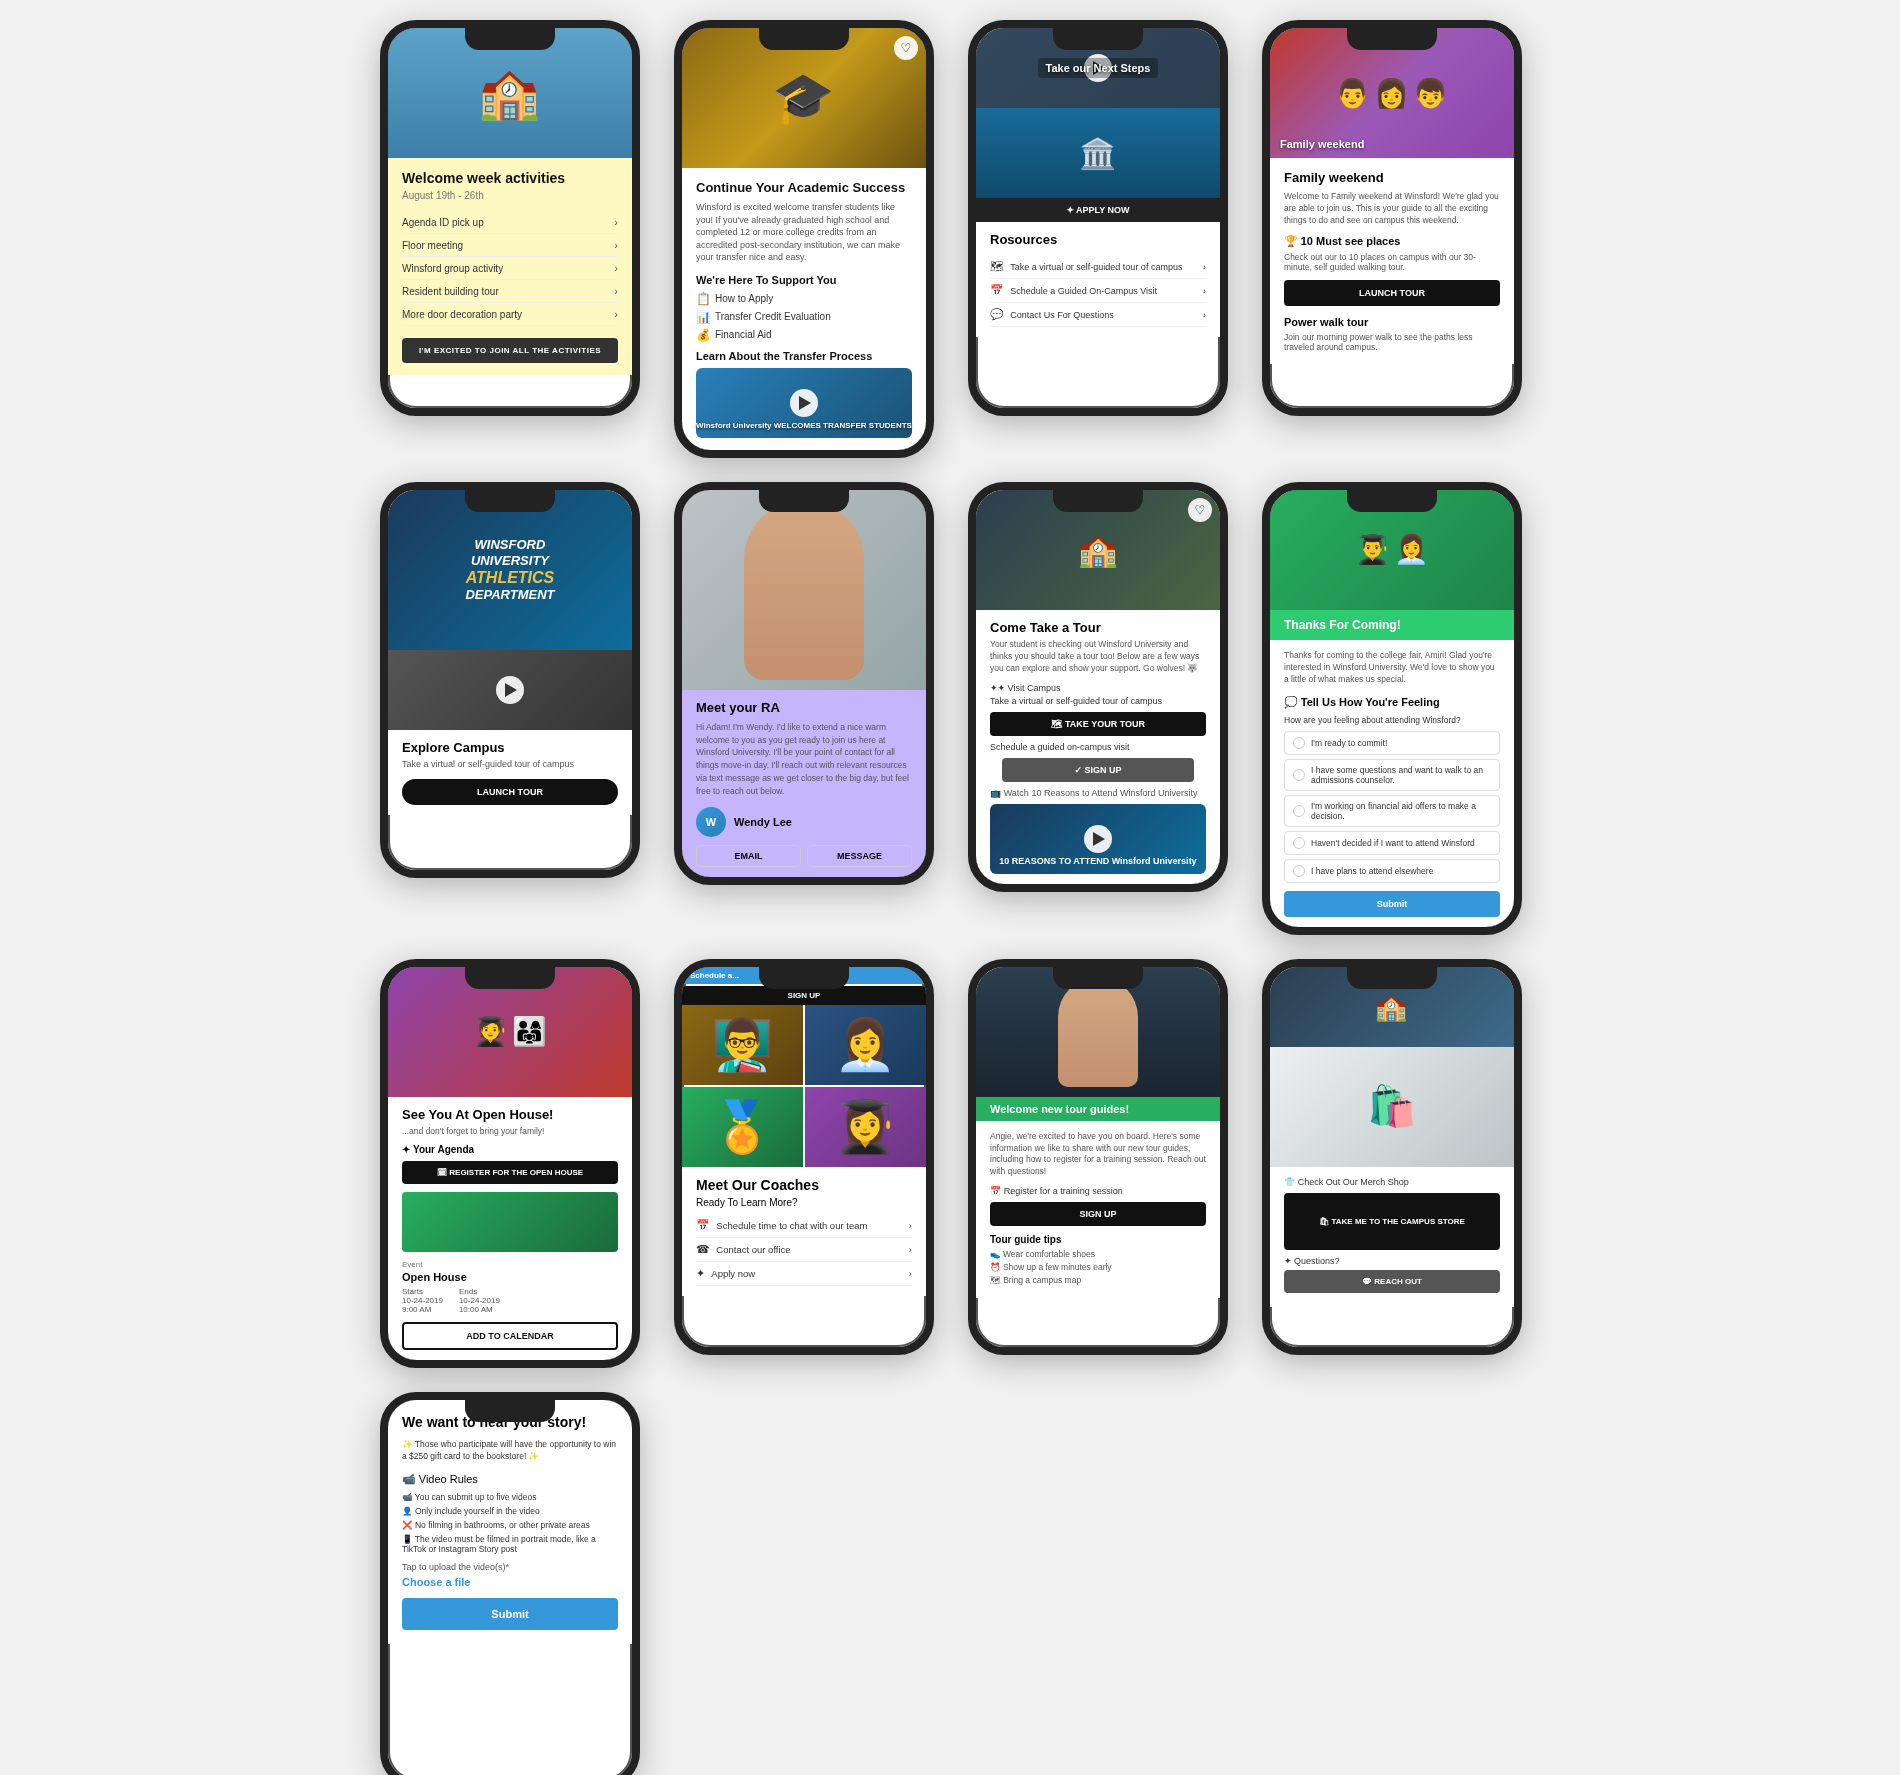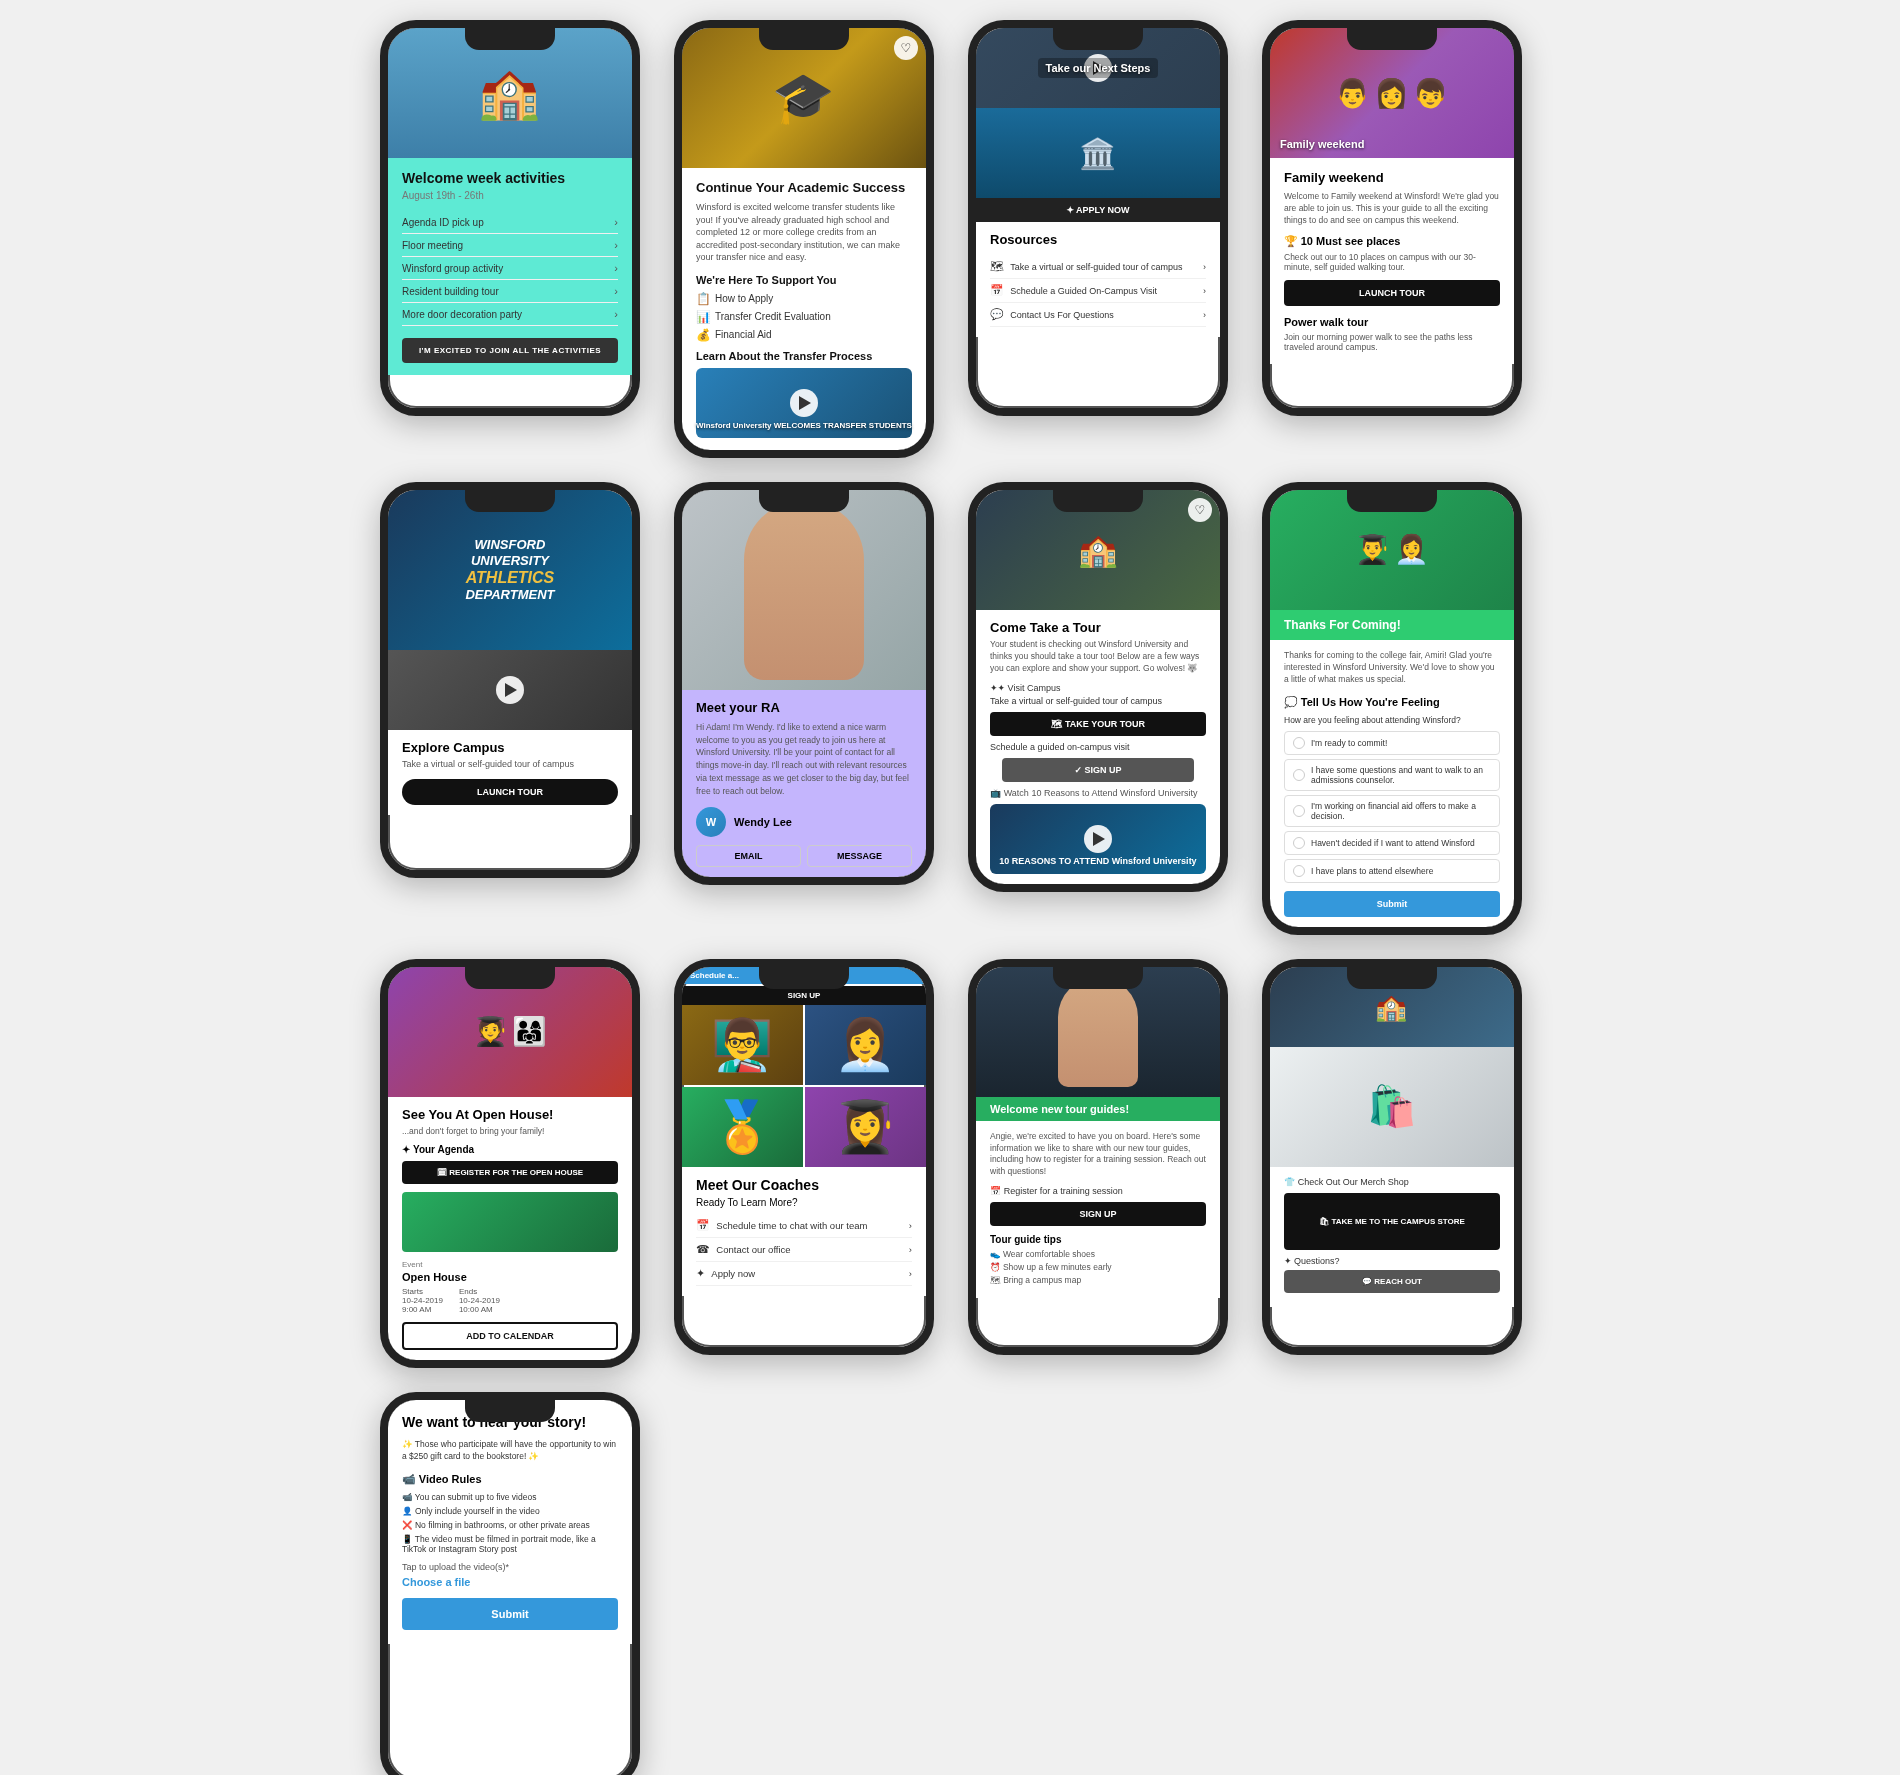--- a/index.html
+++ b/index.html
@@ -51,21 +51,21 @@
     }
     
     .phone1-hero {
       height: 130px;
       background: linear-gradient(180deg, #5ba3c9 0%, #3d7fa8 100%);
       position: relative;
       overflow: hidden;
     }
     .phone1-body {
       padding: 12px 14px;
-      background: #5eead4;
+      background: #fef9c3;
     }
     .phone1-title { font-size: 14px; font-weight: 700; color: #111; margin-bottom: 4px; }
     .phone1-date { font-size: 10px; color: #777; margin-bottom: 10px; }
     .phone1-item {
       display: flex;
       justify-content: space-between;
       align-items: center;
       padding: 5px 0;
       border-bottom: 1px solid #f0f0f0;
       font-size: 10px;
@@ -600,21 +600,21 @@
       display: flex;
       align-items: center;
       justify-content: center;
       gap: 4px;
     }
 
     
     .phone13-body { padding: 14px; background: #fff; }
     .phone13-title { font-size: 14px; font-weight: 700; margin-bottom: 8px; }
     .phone13-promo { font-size: 8.5px; color: #333; line-height: 1.5; margin-bottom: 10px; }
-    .phone13-section { font-size: 11px; font-weight: 700; margin-bottom: 6px; }
+    .phone13-section { font-size: 11px; font-weight: 400; margin-bottom: 6px; }
     .phone13-rule { font-size: 8.5px; color: #333; margin-bottom: 4px; display: flex; align-items: flex-start; gap: 4px; }
     .phone13-upload { font-size: 9px; color: #555; margin: 8px 0 4px; }
     .choose-file {
       color: #3498db;
       font-size: 11px;
       font-weight: 600;
       margin-bottom: 10px;
     }
     .submit-blue {
       background: #3498db;

